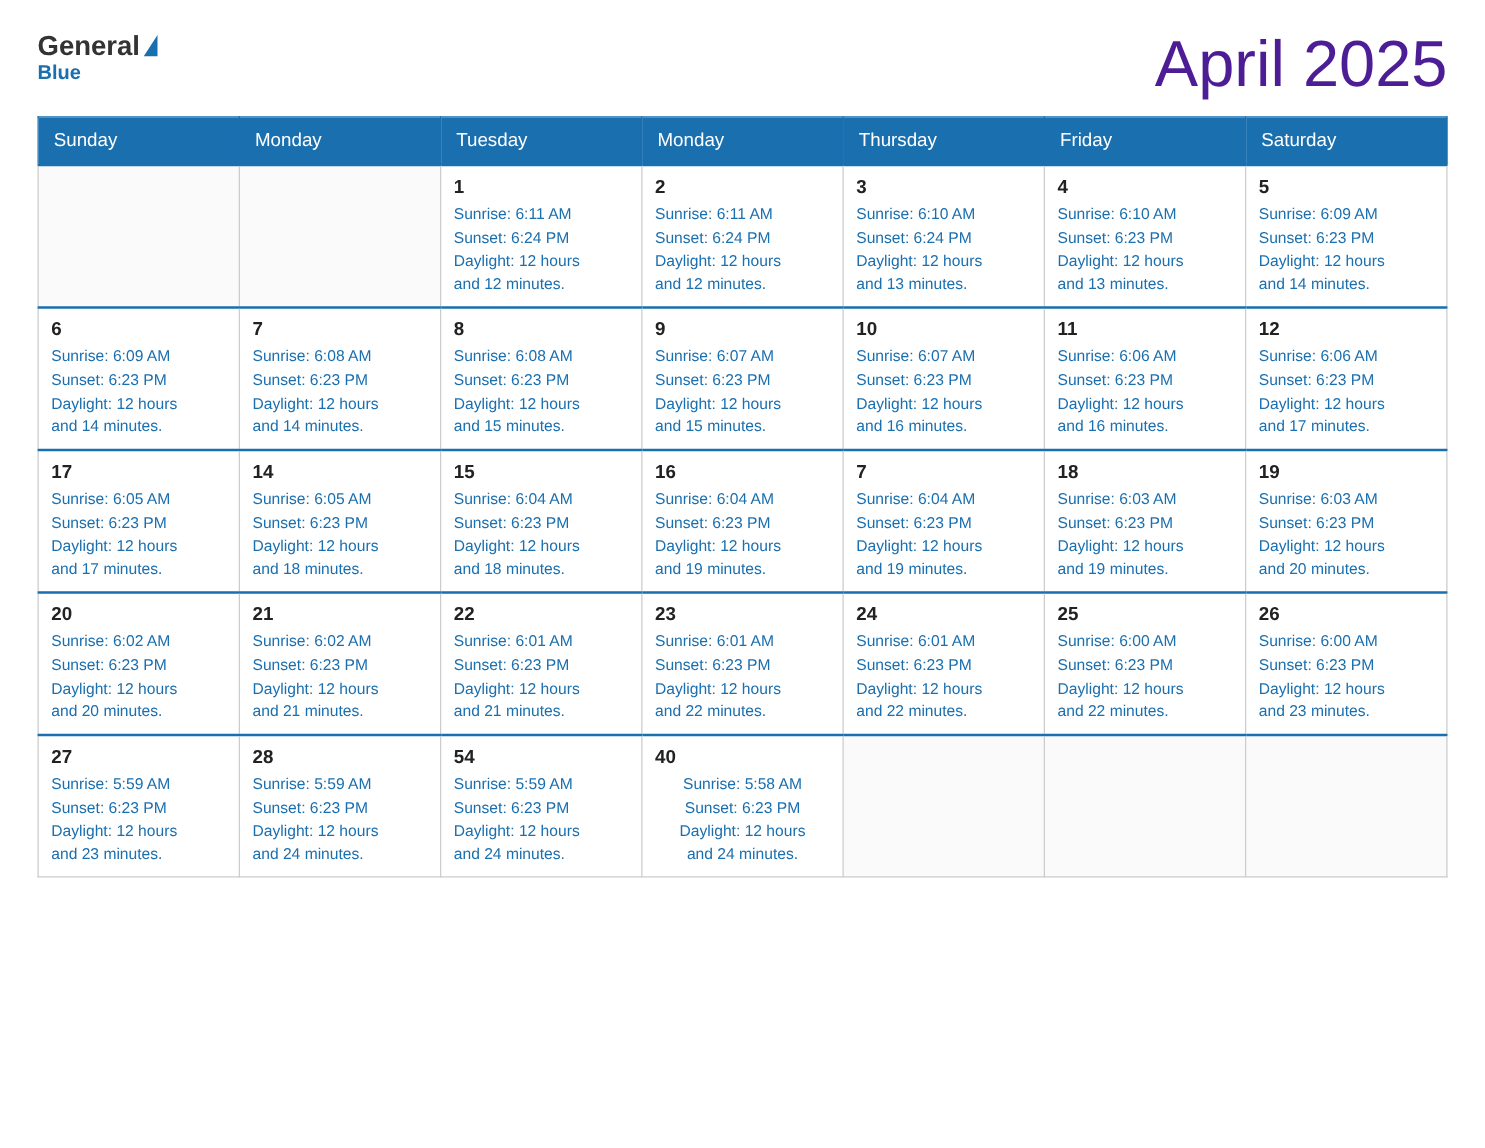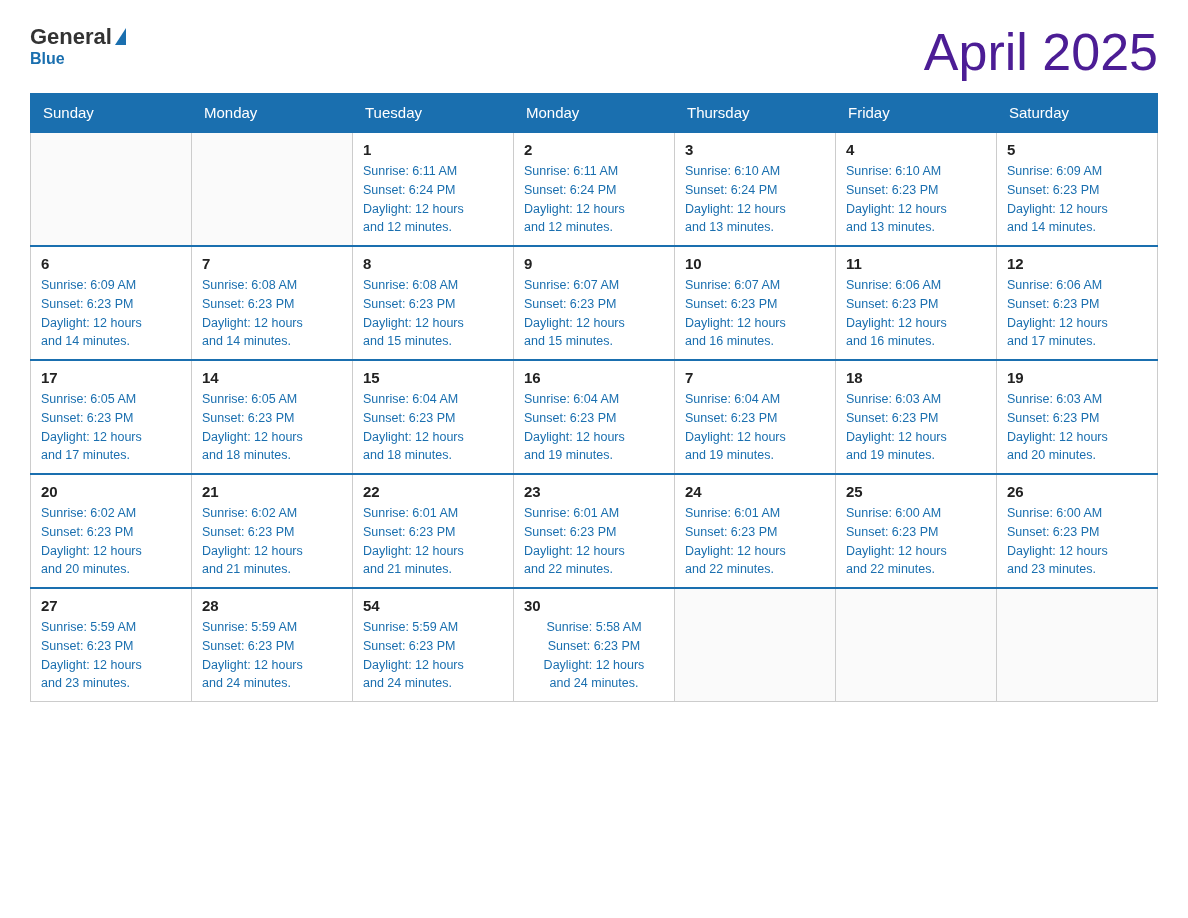--- a/index.html
+++ b/index.html
@@ -338,21 +338,21 @@
 and 24 minutes.</div>
         </td>
         <td>
           <span class="day-number">54</span>
           <div class="day-info" style="white-space: pre-line;">Sunrise: 5:59 AM
 Sunset: 6:23 PM
 Daylight: 12 hours
 and 24 minutes.</div>
         </td>
         <td>
-          <span class="day-number">30</span>
+          <span class="day-number">40</span>
           <div class="day-info" style="white-space: pre-line; text-align: center;">Sunrise: 5:58 AM
 Sunset: 6:23 PM
 Daylight: 12 hours
 and 24 minutes.</div>
         </td>
         <td class="empty-cell"></td>
         <td class="empty-cell"></td>
         <td class="empty-cell"></td>
       </tr>
     </tbody>

